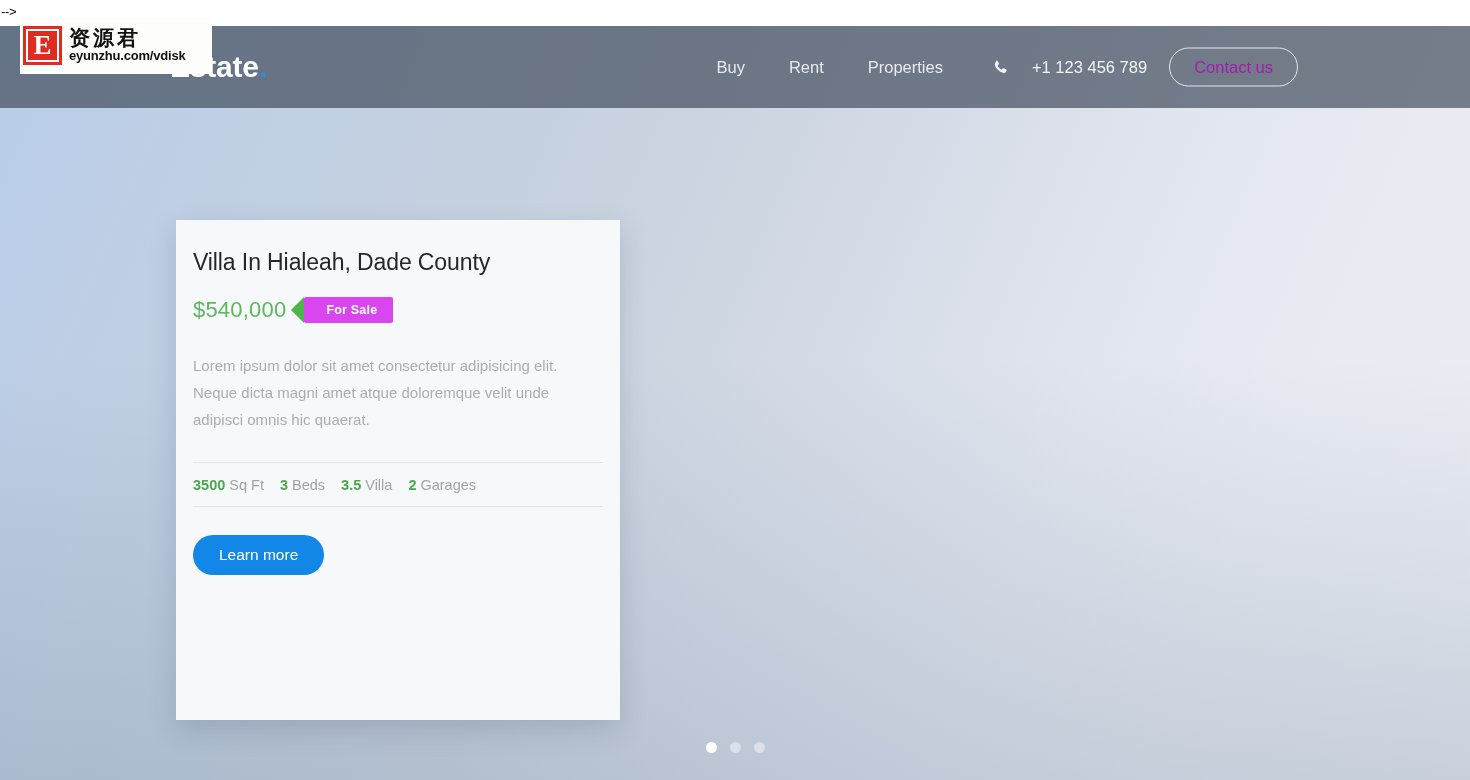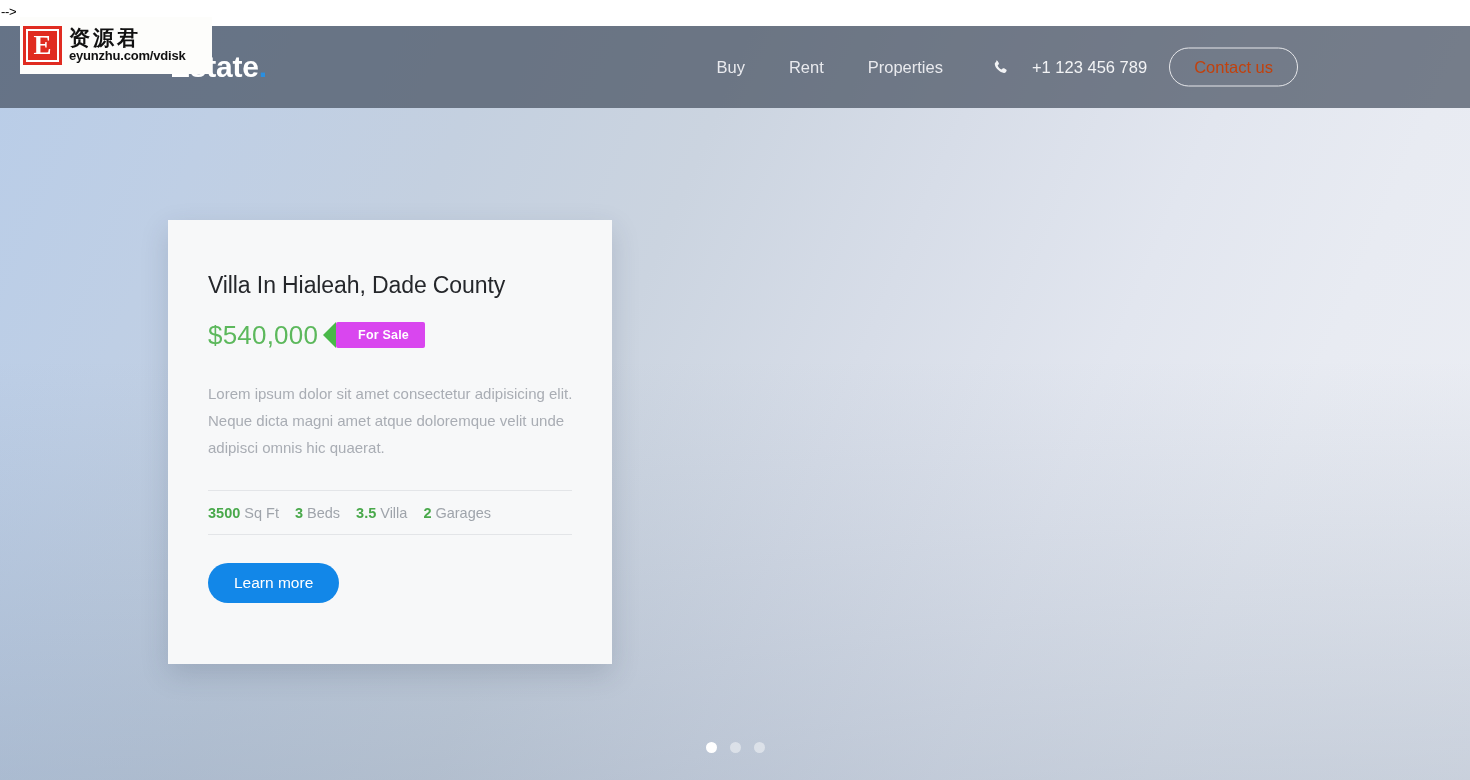--- a/index.html
+++ b/index.html
@@ -120,59 +120,59 @@
     margin-left: 28px;
     margin-right: 22px;
     white-space: nowrap;
     cursor: pointer;
   }
   .phone-icon { display: inline-flex; width: 16px; height: 16px; }
 
   .contact-btn {
     border: 1.6px solid #e6e7ea;
     border-radius: 22px;
-    color: #c2410c;
+    color: #a21caf;
     font-size: 16.5px;
     padding: 9px 24px;
     background: transparent;
     cursor: pointer;
     white-space: nowrap;
     font-family: "Liberation Sans", sans-serif;
   }
 
   
   .property-card {
     position: absolute;
-    left: 168px;
+    left: 176px;
     top: 220px;
     width: 444px;
-    height: 444px;
+    height: 500px;
     background: #f7f8f9;
     box-shadow: 0 10px 26px rgba(40, 55, 75, 0.17);
-    padding: 40px;
+    padding: 17px;
     z-index: 20;
   }
 
   .card-title {
     font-size: 23px;
     color: #25272b;
     font-weight: normal;
     line-height: 1.2;
     margin-top: 12px;
     letter-spacing: -0.1px;
   }
 
   .price-row {
     display: flex;
     align-items: center;
     margin-top: 20px;
     gap: 18px;
   }
   .price {
-    font-size: 26px;
+    font-size: 22px;
     color: #5cb85c;
     letter-spacing: 0.2px;
   }
 
   .status-tag {
     position: relative;
     background: #d946ef;
     color: #ffffff;
     font-size: 12.5px;
     font-weight: bold;

